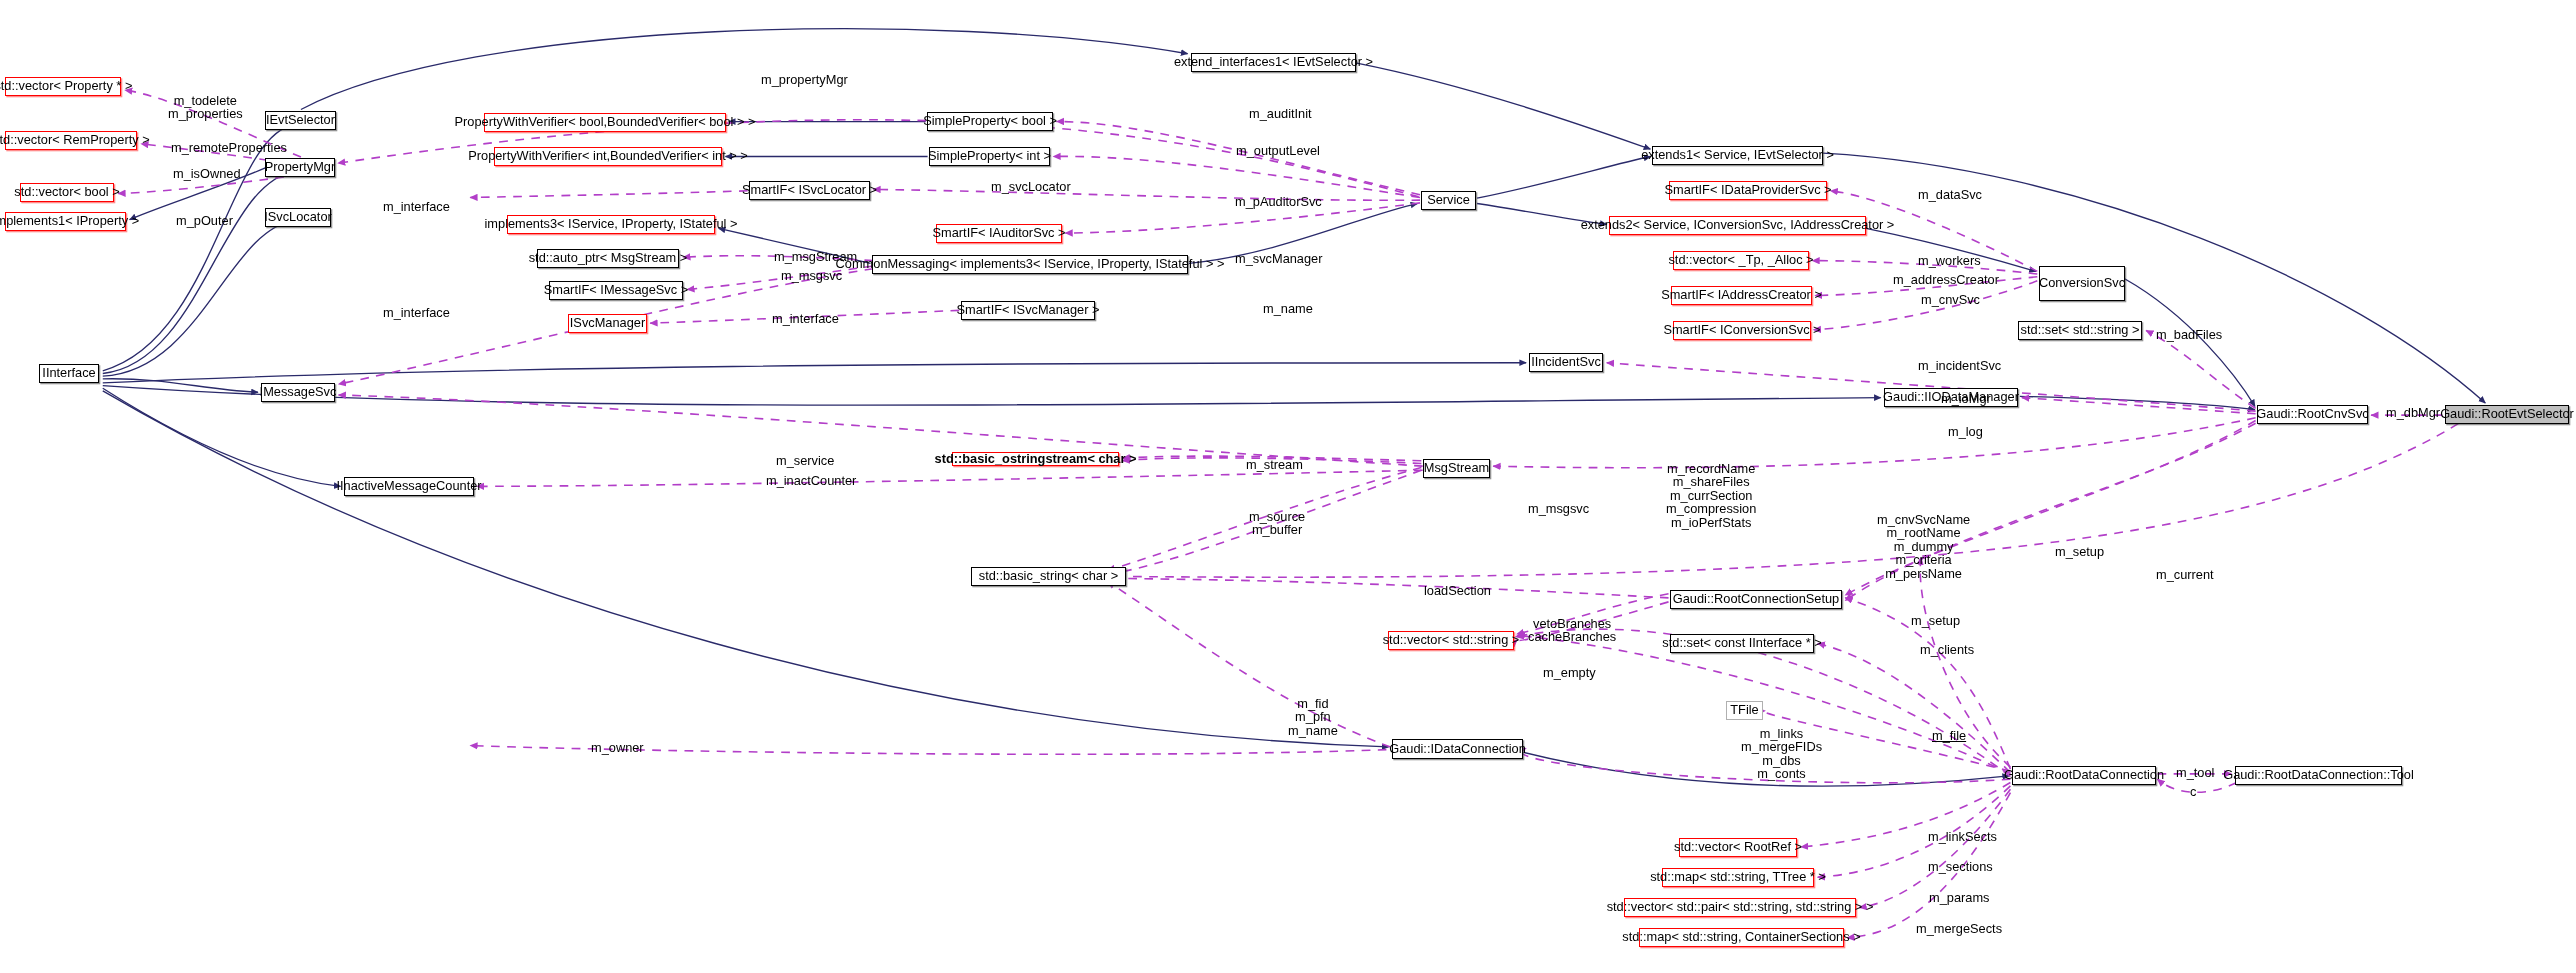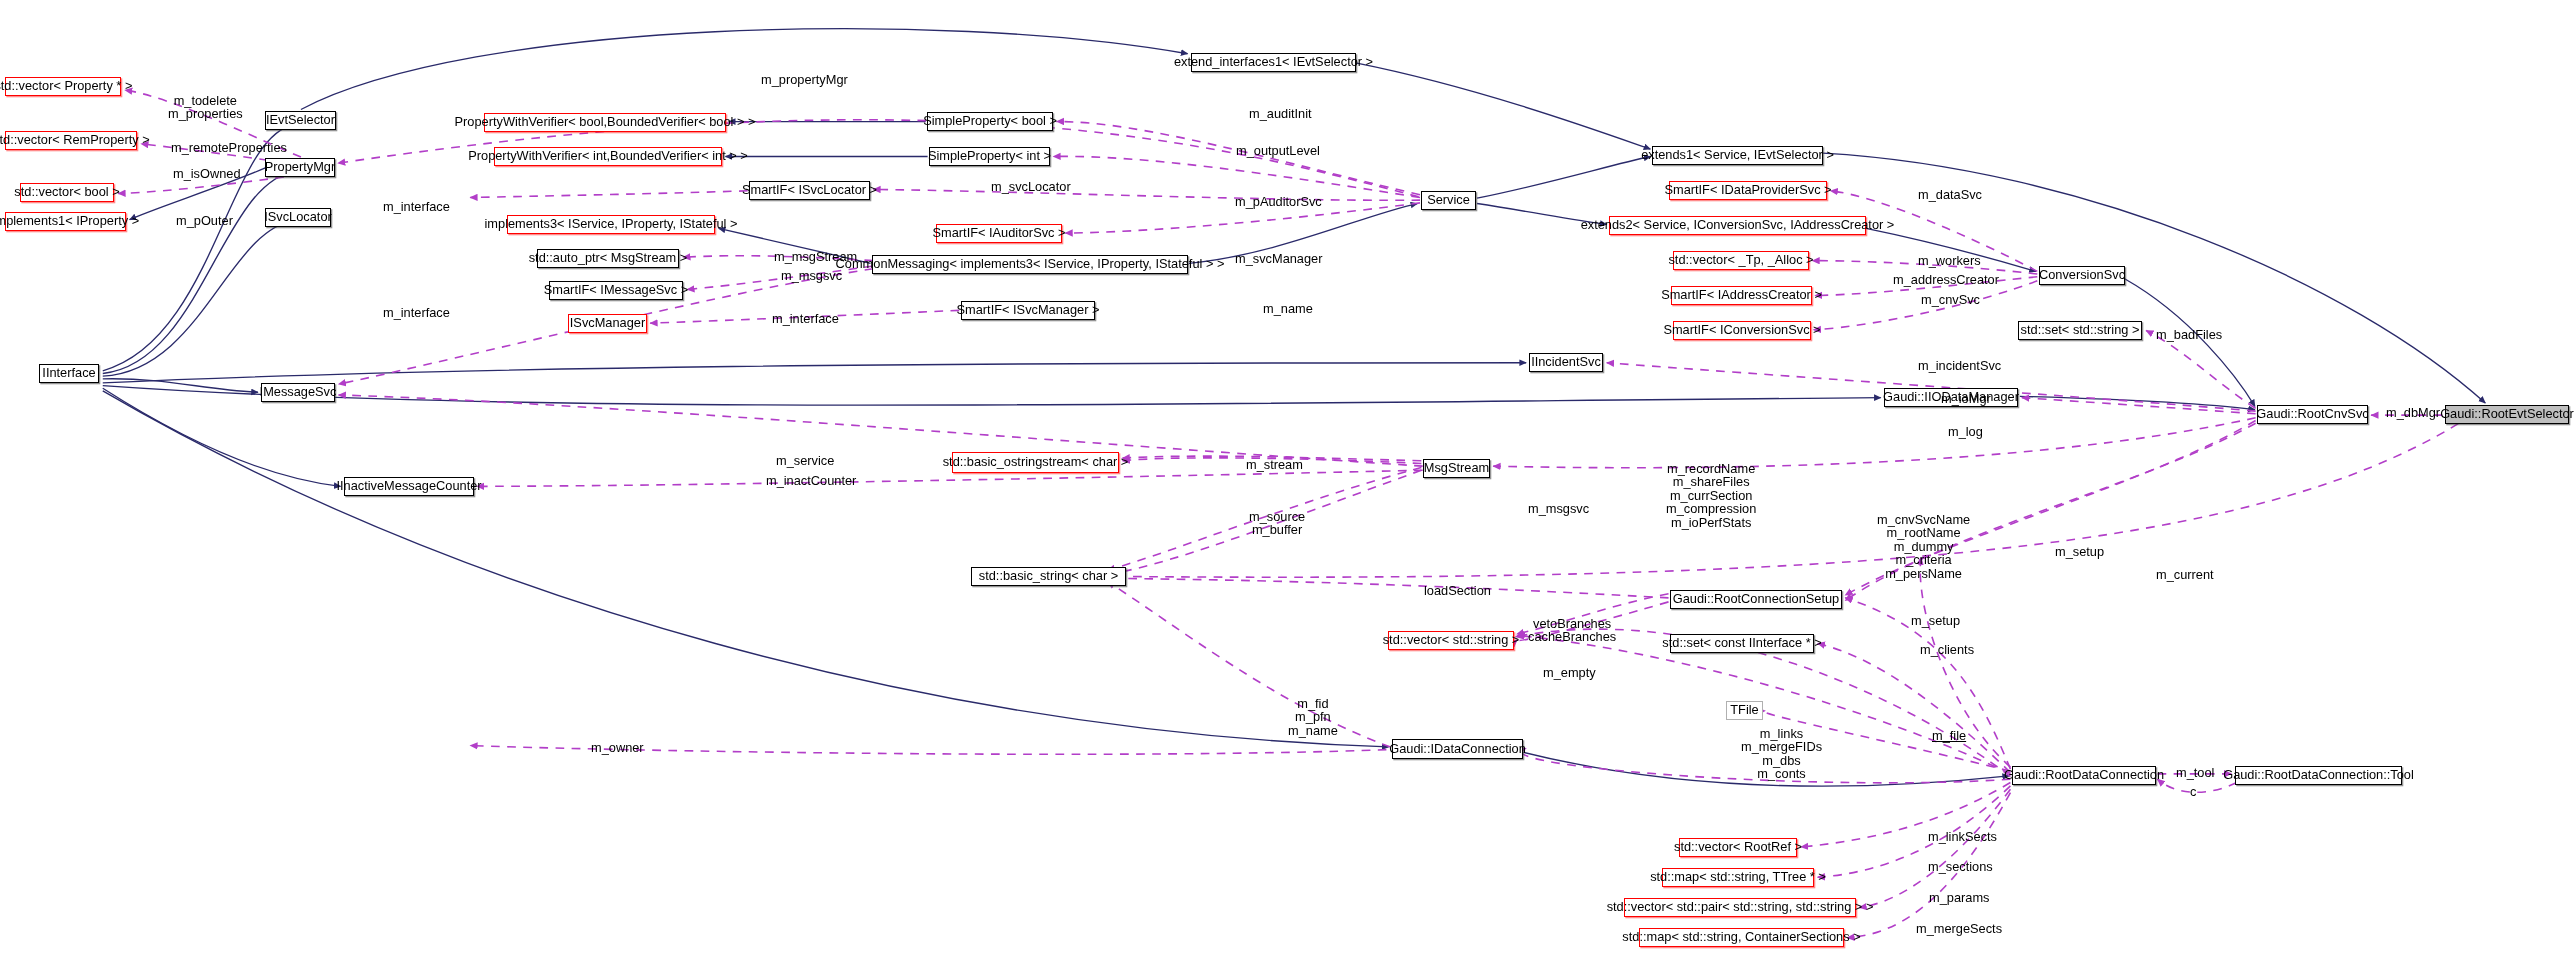--- a/index.html
+++ b/index.html
@@ -187,27 +187,27 @@
       <div class="node" style="left: 929px; top: 147px; width: 121px; height: 19px;">SimpleProperty&lt; int &gt;</div>
       <div class="node red" style="left: 936px; top: 224px; width: 126px; height: 19px;">SmartIF&lt; IAuditorSvc &gt;</div>
       <div class="node" style="left: 1191px; top: 53px; width: 165px; height: 19px;">extend_interfaces1&lt; IEvtSelector &gt;</div>
       <div class="node" style="left: 1421px; top: 191px; width: 55px; height: 19px;">Service</div>
       <div class="node" style="left: 1652px; top: 146px; width: 171px; height: 19px;">extends1&lt; Service, IEvtSelector &gt;</div>
       <div class="node red" style="left: 1669px; top: 181px; width: 158px; height: 19px;">SmartIF&lt; IDataProviderSvc &gt;</div>
       <div class="node red" style="left: 1609px; top: 216px; width: 257px; height: 19px;">extends2&lt; Service, IConversionSvc, IAddressCreator &gt;</div>
       <div class="node red" style="left: 1673px; top: 251px; width: 136px; height: 19px;">std::vector&lt; _Tp, _Alloc &gt;</div>
       <div class="node red" style="left: 1671px; top: 286px; width: 141px; height: 19px;">SmartIF&lt; IAddressCreator &gt;</div>
       <div class="node red" style="left: 1673px; top: 321px; width: 138px; height: 19px;">SmartIF&lt; IConversionSvc &gt;</div>
-      <div class="node" style="left: 2039px; top: 266px; width: 86px; height: 19px;">ConversionSvc</div>
+      <div class="node" style="left: 2039px; top: 266px; width: 86px; height: 35px;">ConversionSvc</div>
       <div class="node" style="left: 2018px; top: 321px; width: 124px; height: 19px;">std::set&lt; std::string &gt;</div>
       <div class="node" style="left: 1529px; top: 353px; width: 74px; height: 19px;">IIncidentSvc</div>
       <div class="node" style="left: 1884px; top: 388px; width: 134px; height: 19px;">Gaudi::IIODataManager</div>
       <div class="node" style="left: 2257px; top: 405px; width: 111px; height: 19px;">Gaudi::RootCnvSvc</div>
       <div class="node current" style="left: 2445px; top: 405px; width: 124px; height: 19px;">Gaudi::RootEvtSelector</div>
-      <div class="node red" style="left: 952px; top: 452px; width: 167px; height: 21px;">std::basic_ostringstream&lt; char &gt;</div>
+      <div class="node red" style="left: 952px; top: 452px; width: 167px; height: 14px; font-weight: bold;">std::basic_ostringstream&lt; char &gt;</div>
       <div class="node" style="left: 1423px; top: 459px; width: 67px; height: 19px;">MsgStream</div>
       <div class="node" style="left: 971px; top: 567px; width: 155px; height: 19px;">std::basic_string&lt; char &gt;</div>
       <div class="node" style="left: 1670px; top: 590px; width: 172px; height: 19px;">Gaudi::RootConnectionSetup</div>
       <div class="node red" style="left: 1388px; top: 631px; width: 126px; height: 19px;">std::vector&lt; std::string &gt;</div>
       <div class="node" style="left: 1670px; top: 634px; width: 144px; height: 19px;">std::set&lt; const IInterface * &gt;</div>
       <div class="node plain" style="left: 1726px; top: 701px; width: 37px; height: 19px;">TFile</div>
       <div class="node" style="left: 1392px; top: 739px; width: 131px; height: 20px;">Gaudi::IDataConnection</div>
       <div class="node" style="left: 2012px; top: 766px; width: 144px; height: 19px;">Gaudi::RootDataConnection</div>
       <div class="node" style="left: 2235px; top: 766px; width: 167px; height: 19px;">Gaudi::RootDataConnection::Tool</div>
       <div class="node red" style="left: 1679px; top: 838px; width: 118px; height: 19px;">std::vector&lt; RootRef &gt;</div>

